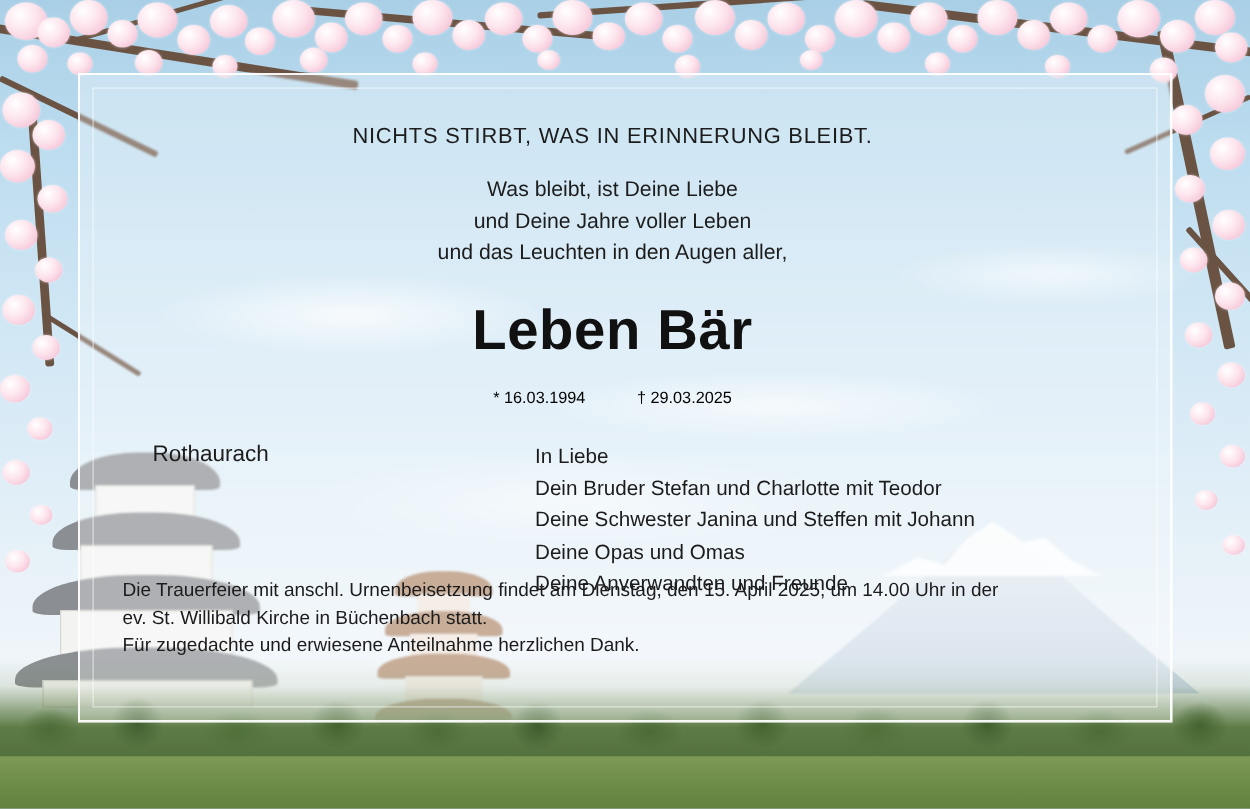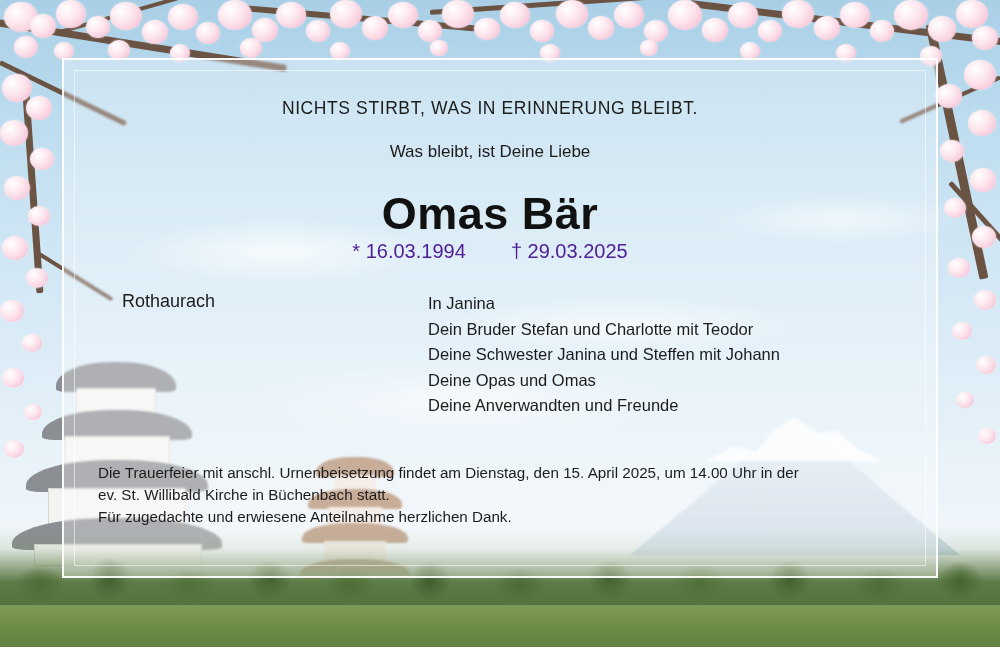--- a/index.html
+++ b/index.html
@@ -210,23 +210,23 @@
     text-align: center;
     margin-top: 24px;
     font-size: 45px;
     font-weight: bold;
     color: #111111;
     letter-spacing: .5px;
   }
 
   .dates {
     text-align: center;
-    margin-top: 0;
-    font-size: 20px;
-    color: #4c1d95;
+    margin-top: 20px;
+    font-size: 13px;
+    color: #000000;
   }
   .dates .gap {
     display: inline-block;
     width: 34px;
   }
 
   .middle {
     position: relative;
     margin-top: 28px;
     min-height: 140px;
@@ -393,34 +393,36 @@
 
   <div class="frame">
     <div class="frame-inner"></div>
 
     <div class="content">
 
       <div class="headline">NICHTS STIRBT, WAS IN ERINNERUNG BLEIBT.</div>
 
       <div class="verse">
         <div>Was bleibt, ist Deine Liebe</div>
+        <div>und Deine Jahre voller Leben</div>
+        <div>und das Leuchten in den Augen aller,</div>
       </div>
 
-      <div class="name">Omas Bär</div>
+      <div class="name">Leben Bär</div>
 
       <div class="dates">
         <span>* 16.03.1994</span>
         <span class="gap"></span>
         <span>† 29.03.2025</span>
       </div>
 
       <div class="middle">
         <div class="place">Rothaurach</div>
         <div class="mourners">
-          <div>In Janina</div>
+          <div>In Liebe</div>
           <div>Dein Bruder Stefan und Charlotte mit Teodor</div>
           <div>Deine Schwester Janina und Steffen mit Johann</div>
           <div>Deine Opas und Omas</div>
           <div>Deine Anverwandten und Freunde</div>
         </div>
       </div>
 
       <div class="footer">
         <p>Die Trauerfeier mit anschl. Urnenbeisetzung findet am Dienstag, den 15. April 2025, um 14.00 Uhr in der</p>
         <p>ev. St. Willibald Kirche in Büchenbach statt.</p>

